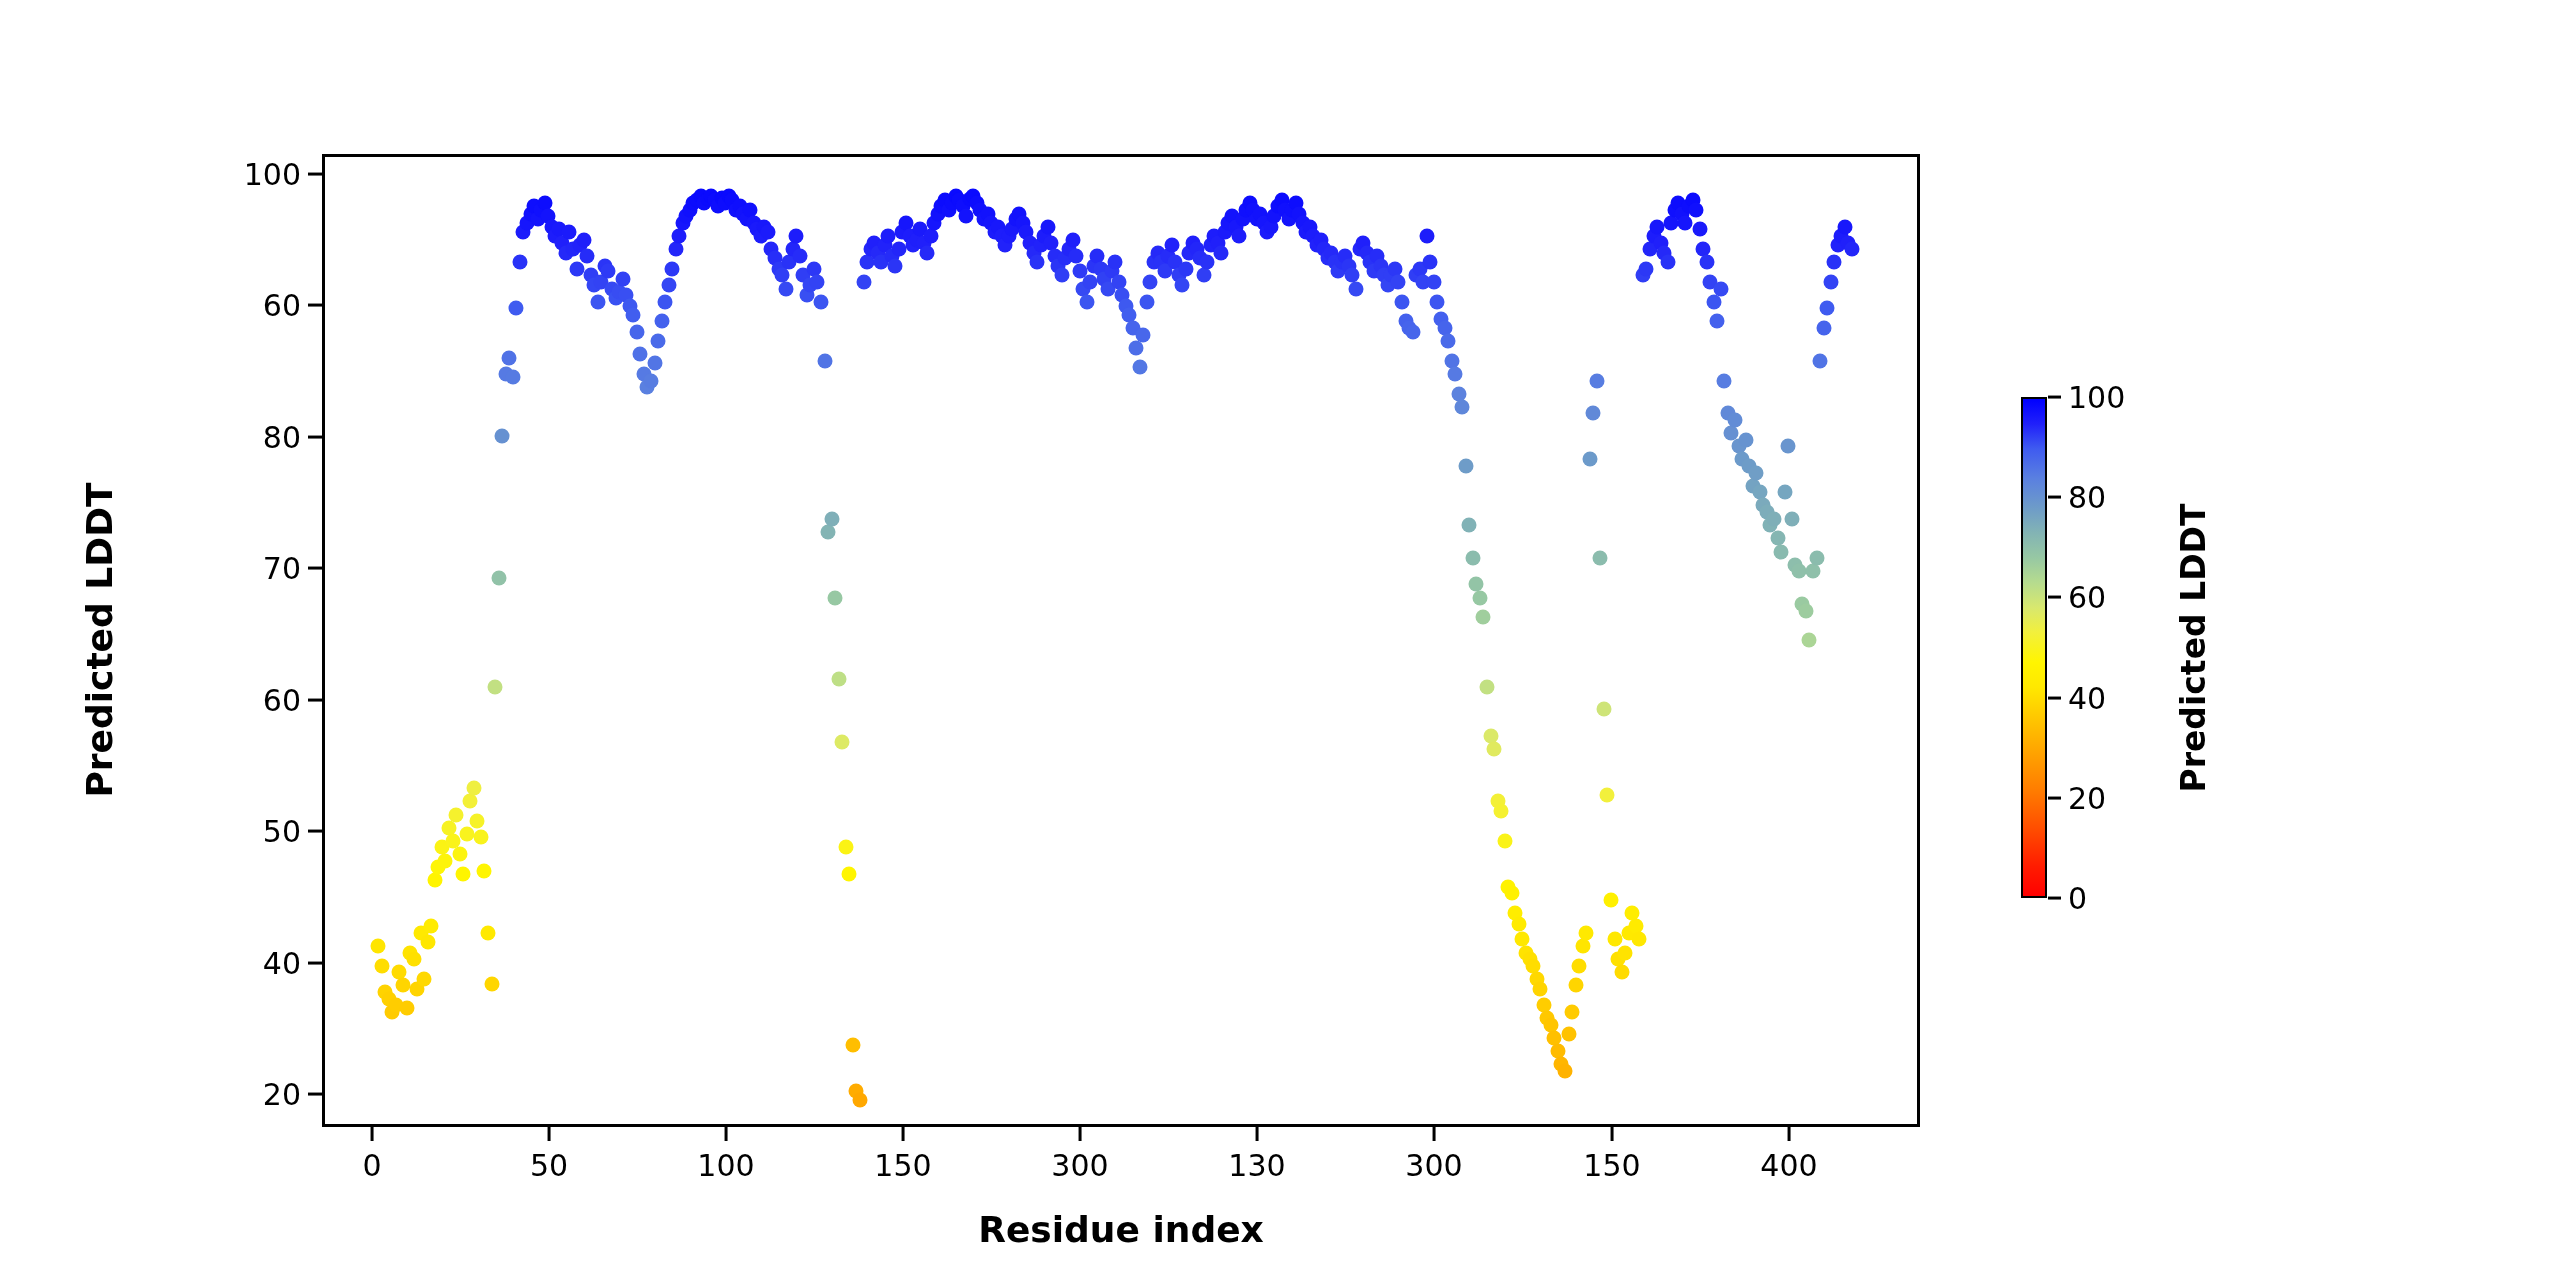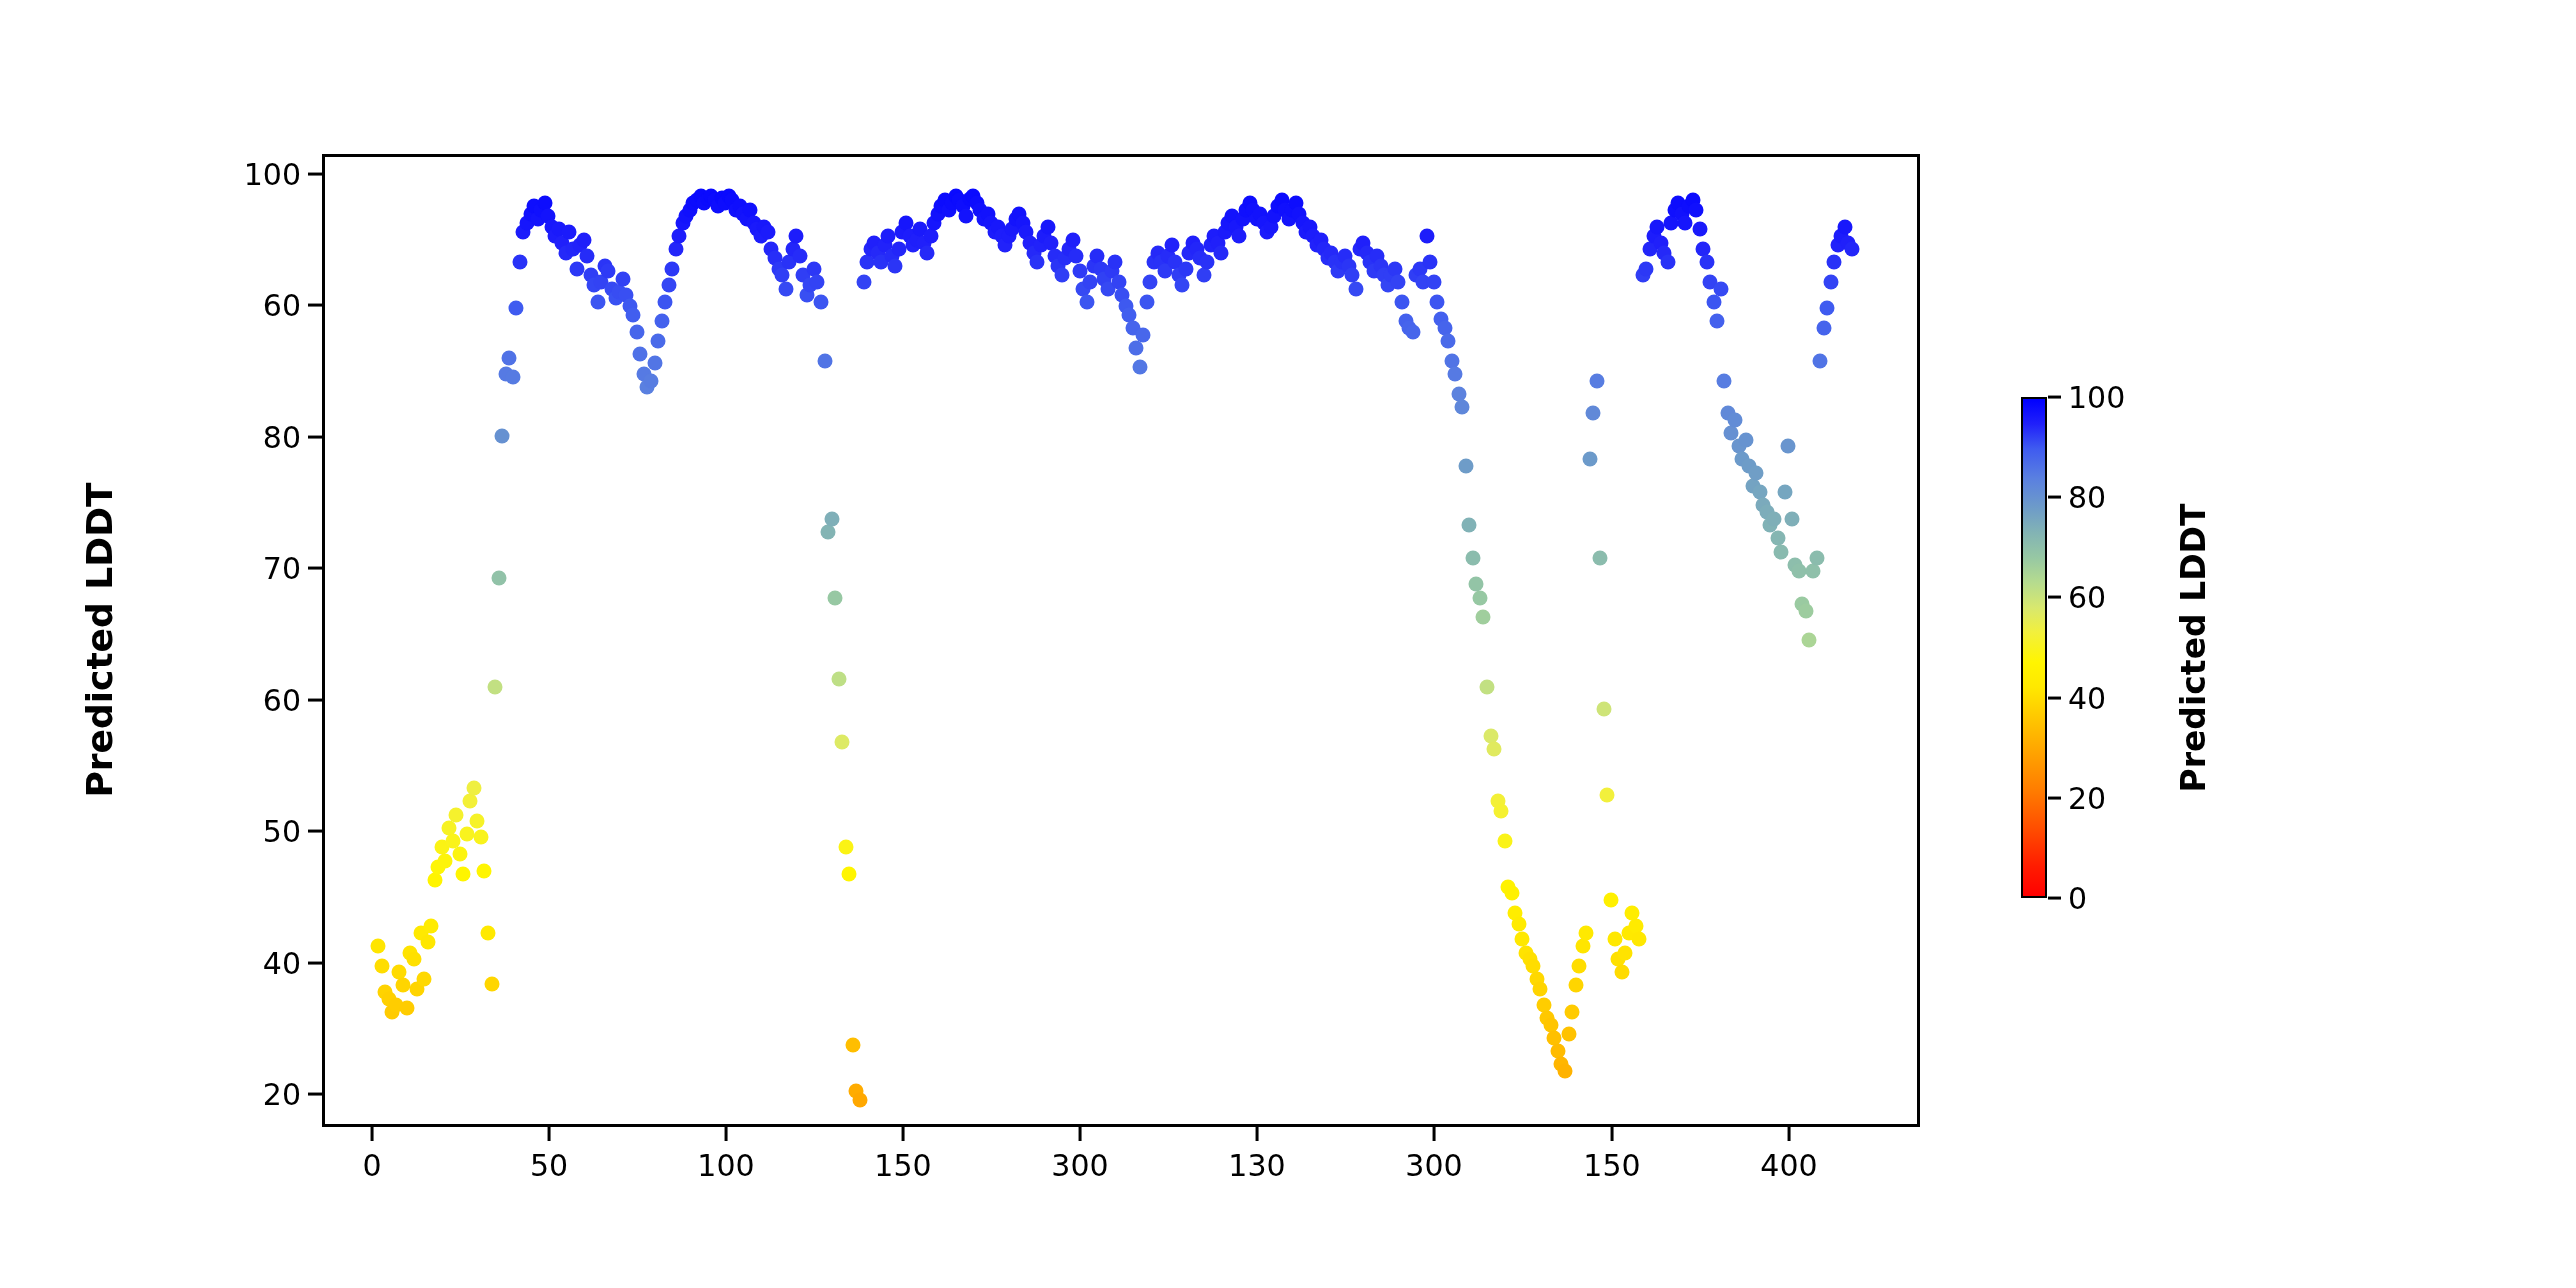--- a/index.html
+++ b/index.html
@@ -489,20 +489,21 @@
       <span class="xticklabel" style="left:1080px;">300</span>
       <span class="xtick" style="left:1257px;"></span>
       <span class="xticklabel" style="left:1257px;">130</span>
       <span class="xtick" style="left:1434px;"></span>
       <span class="xticklabel" style="left:1434px;">300</span>
       <span class="xtick" style="left:1612px;"></span>
       <span class="xticklabel" style="left:1612px;">150</span>
       <span class="xtick" style="left:1789px;"></span>
       <span class="xticklabel" style="left:1789px;">400</span>
     </div>
+  <div id="xlabel">Residue index</div>
 
   <div id="yticks-layer">
       <span class="ytick" style="top:1094px;"></span>
       <span class="yticklabel" style="top:1094px;">20</span>
       <span class="ytick" style="top:963px;"></span>
       <span class="yticklabel" style="top:963px;">40</span>
       <span class="ytick" style="top:831px;"></span>
       <span class="yticklabel" style="top:831px;">50</span>
       <span class="ytick" style="top:700px;"></span>
       <span class="yticklabel" style="top:700px;">60</span>

